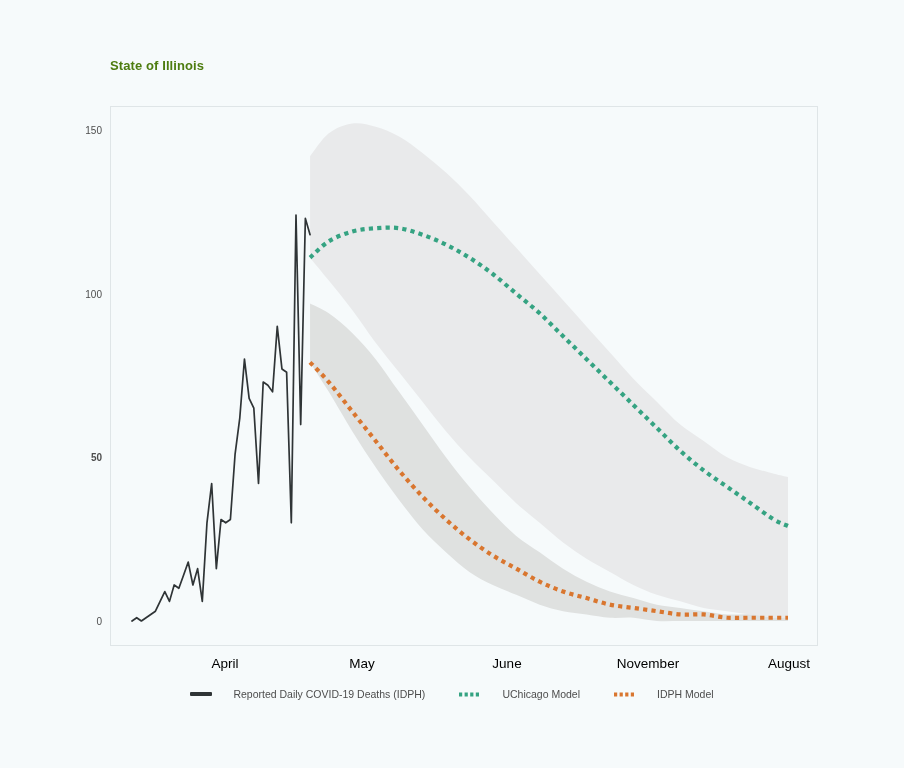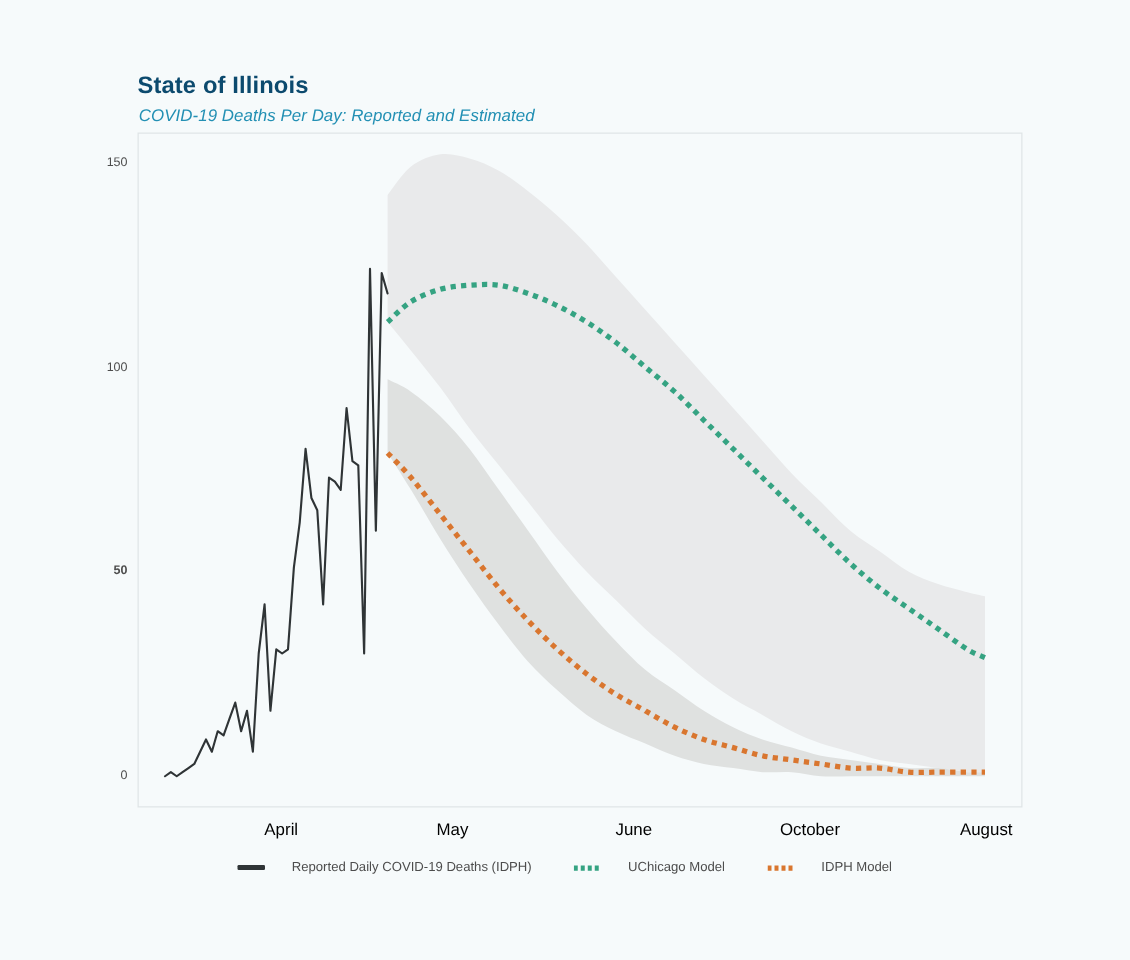--- a/index.html
+++ b/index.html
@@ -10,23 +10,23 @@
     overflow: hidden;
   }
   #page {
     position: relative;
     width: 904px; height: 768px;
     background: #f6fafb;
   }
   .title {
     position: absolute;
     left: 110px; top: 58px;
-    font-size: 19px;
+    font-size: 13px;
     font-weight: bold;
-    color: #0c4a6e;
+    color: #4d7c0f;
     letter-spacing: 0.1px;
   }
   .subtitle {
     position: absolute;
     left: 111px; top: 85px;
     font-size: 13.5px;
     font-style: italic;
     color: #2390b4;
     letter-spacing: 0.05px;
   }
@@ -94,21 +94,20 @@
     position: absolute;
     left: 110px; top: 106px;
   }
 </style>
 </head>
 <body>
 
 <div id="page">
 
   <div class="title">State of Illinois</div>
-  <div class="subtitle">COVID-19 Deaths Per Day: Reported and Estimated</div>
 
   <div id="yaxis">
       <div class="ytick" style="top: 621px;">0</div>
       <div class="ytick" style="top: 457.333px; font-weight: bold;">50</div>
       <div class="ytick" style="top: 293.667px;">100</div>
       <div class="ytick" style="top: 130px;">150</div>
     </div>
 
   <svg class="plot-svg" id="plot" width="708" height="540">
       <path d="M200.06,50.19C203.18,46.37 211.77,32.73 218.80,27.27C225.83,21.82 234.42,18.54 242.23,17.45C250.04,16.36 257.85,18.54 265.66,20.73C273.47,22.91 281.28,26.18 289.09,30.55C296.90,34.91 304.70,40.91 312.51,46.91C320.32,52.91 328.13,59.46 335.94,66.55C343.75,73.65 351.56,81.28 359.37,89.47C367.18,97.65 374.99,106.92 382.80,115.65C390.61,124.38 398.42,133.11 406.23,141.84C414.04,150.57 421.85,159.30 429.66,168.03C437.47,176.76 445.28,185.48 453.09,194.21C460.90,202.94 468.70,211.67 476.51,220.40C484.32,229.13 492.13,237.86 499.94,246.59C507.75,255.32 515.56,264.59 523.37,272.77C531.18,280.96 538.99,288.05 546.80,295.69C554.61,303.32 562.42,312.05 570.23,318.60C578.04,325.15 585.85,329.51 593.66,334.97C601.47,340.42 609.28,346.97 617.09,351.33C624.90,355.70 632.70,358.43 640.51,361.15C648.32,363.88 657.70,366.06 663.94,367.70C670.19,369.34 675.66,370.43 678.00,370.97 L678.00,515.00 678.00,515.00C675.66,514.45 670.19,512.82 663.94,511.73C657.70,510.64 648.32,509.54 640.51,508.45C632.70,507.36 624.90,506.27 617.09,505.18C609.28,504.09 601.47,503.54 593.66,501.91C585.85,500.27 578.04,497.54 570.23,495.36C562.42,493.18 554.61,491.54 546.80,488.81C538.99,486.09 531.18,482.81 523.37,478.99C515.56,475.17 507.75,470.26 499.94,465.90C492.13,461.54 484.32,457.72 476.51,452.81C468.70,447.90 460.90,442.44 453.09,436.44C445.28,430.44 437.47,423.35 429.66,416.80C421.85,410.25 414.04,404.25 406.23,397.16C398.42,390.07 390.61,381.88 382.80,374.25C374.99,366.61 367.18,359.52 359.37,351.33C351.56,343.15 343.75,334.42 335.94,325.15C328.13,315.87 320.32,305.51 312.51,295.69C304.70,285.87 296.90,276.05 289.09,266.23C281.28,256.41 273.47,247.13 265.66,236.77C257.85,226.40 250.04,214.40 242.23,204.03C234.42,193.67 225.83,183.30 218.80,174.57C211.77,165.84 203.18,155.48 200.06,151.66 Z" fill="#e9eaeb" stroke="none"></path>
@@ -117,21 +116,21 @@
       <path d="M200.06,151.66C203.18,148.93 211.77,139.66 218.80,135.29C225.83,130.93 234.42,127.66 242.23,125.47C250.04,123.29 257.85,122.75 265.66,122.20C273.47,121.65 281.28,121.11 289.09,122.20C296.90,123.29 304.70,126.02 312.51,128.75C320.32,131.47 328.13,134.75 335.94,138.57C343.75,142.39 351.56,146.75 359.37,151.66C367.18,156.57 374.99,162.03 382.80,168.03C390.61,174.03 398.42,181.12 406.23,187.67C414.04,194.21 421.85,200.21 429.66,207.31C437.47,214.40 445.28,222.58 453.09,230.22C460.90,237.86 468.70,245.50 476.51,253.13C484.32,260.77 492.13,268.41 499.94,276.05C507.75,283.68 515.56,291.32 523.37,298.96C531.18,306.60 538.99,314.24 546.80,321.87C554.61,329.51 562.42,337.69 570.23,344.79C578.04,351.88 585.85,358.43 593.66,364.43C601.47,370.43 609.28,375.34 617.09,380.79C624.90,386.25 632.70,391.70 640.51,397.16C648.32,402.62 657.70,409.71 663.94,413.53C670.19,417.35 675.66,418.98 678.00,420.07" fill="none" stroke="#35a382" stroke-width="4.2" stroke-linecap="butt" stroke-linejoin="round" stroke-dasharray="4.2 4.2"></path>
       <path d="M200.06,256.41C203.18,259.68 211.77,267.86 218.80,276.05C225.83,284.23 234.42,295.69 242.23,305.51C250.04,315.33 257.85,325.15 265.66,334.97C273.47,344.79 281.28,355.15 289.09,364.43C296.90,373.70 304.70,382.43 312.51,390.61C320.32,398.80 328.13,406.43 335.94,413.53C343.75,420.62 351.56,427.17 359.37,433.17C367.18,439.17 374.99,444.62 382.80,449.53C390.61,454.44 398.42,458.26 406.23,462.63C414.04,466.99 421.85,471.90 429.66,475.72C437.47,479.54 445.28,482.81 453.09,485.54C460.90,488.27 468.70,489.90 476.51,492.09C484.32,494.27 492.13,497.00 499.94,498.63C507.75,500.27 515.56,500.82 523.37,501.91C531.18,503.00 538.99,504.09 546.80,505.18C554.61,506.27 562.42,507.91 570.23,508.45C578.04,509.00 585.85,507.91 593.66,508.45C601.47,509.00 609.28,511.18 617.09,511.73C624.90,512.27 632.70,511.73 640.51,511.73C648.32,511.73 657.70,511.73 663.94,511.73C670.19,511.73 675.66,511.73 678.00,511.73" fill="none" stroke="#d9762f" stroke-width="4.2" stroke-linecap="butt" stroke-linejoin="round" stroke-dasharray="4.2 4.2"></path>
     </svg>
 
   <div class="plot-frame"></div>
 
   <div id="xaxis">
       <div class="xtick" style="left: 225px;">April</div>
       <div class="xtick" style="left: 362px;">May</div>
       <div class="xtick" style="left: 507px;">June</div>
-      <div class="xtick" style="left: 648px;">October</div>
+      <div class="xtick" style="left: 648px;">November</div>
       <div class="xtick" style="left: 789px;">August</div>
     </div>
 
   <div id="legend">
       <div class="legend-item">
         <span class="swatch-solid" style="background: rgb(47, 52, 54);"></span>
         <span class="legend-label">Reported Daily COVID-19 Deaths (IDPH)</span>
       </div>
       <div class="legend-item">
         <span class="swatch-dot">

